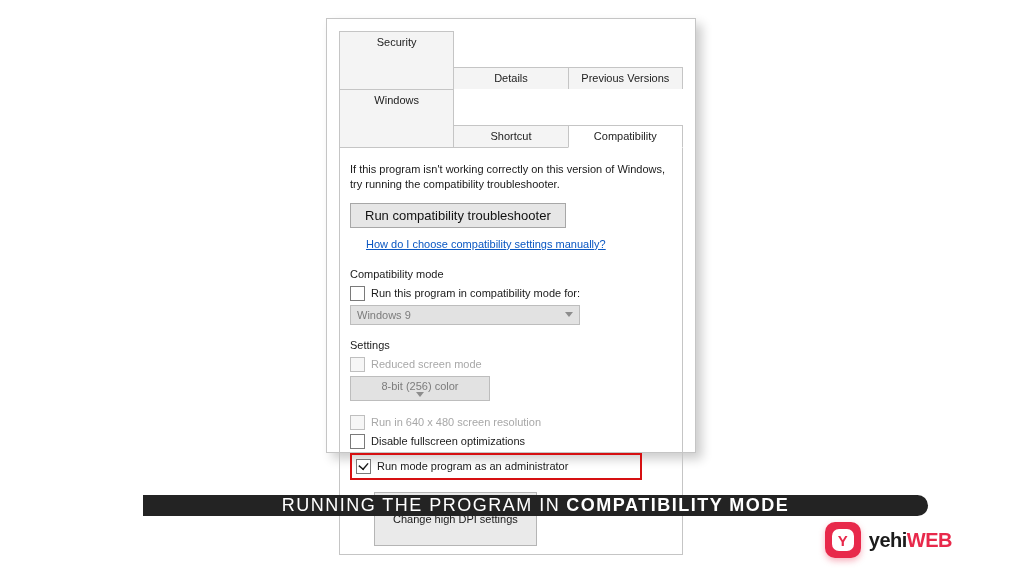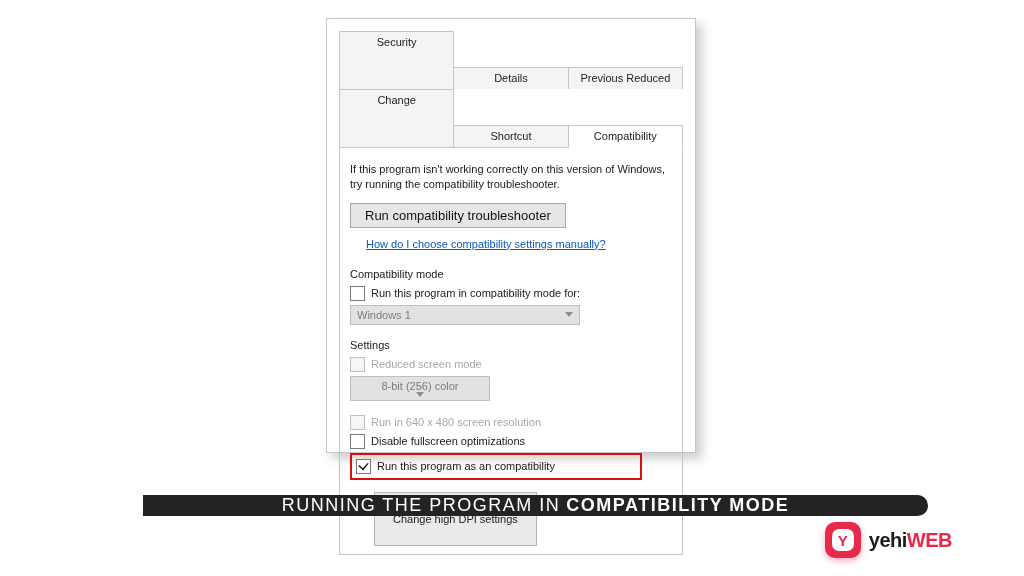--- a/index.html
+++ b/index.html
@@ -242,24 +242,24 @@
 </style>
 </head>
 <body>
 
 <div class="dialog-shadow">
 
   <div class="tabs">
     <div class="tab-row top">
       <div class="tab">Security</div>
       <div class="tab">Details</div>
-      <div class="tab">Previous Reduced</div>
+      <div class="tab">Previous Versions</div>
     </div>
     <div class="tab-row">
-      <div class="tab">Change</div>
+      <div class="tab">Windows</div>
       <div class="tab">Shortcut</div>
       <div class="tab active">Compatibility</div>
     </div>
   </div>
 
   <div class="tabpanel">
 
     <div class="intro">If this program isn't working correctly on this version of Windows, try running the compatibility troubleshooter.</div>
 
     <span class="win-button">Run compatibility troubleshooter</span>
@@ -267,21 +267,21 @@
     <div>
       <span class="link">How do I choose compatibility settings manually?</span>
     </div>
 
     <div class="group-label">Compatibility mode</div>
     <div class="row">
       <span class="checkbox"></span>
       <span>Run this program in compatibility mode for:</span>
     </div>
     <div class="select">
-      <span>Windows 1</span>
+      <span>Windows 9</span>
       <span class="caret"></span>
     </div>
 
     <div class="group-label">Settings</div>
 
     <div class="row">
       <span class="checkbox disabled"></span>
       <span class="disabled-text">Reduced screen mode</span>
     </div>
     <div class="select short">
@@ -294,21 +294,21 @@
       <span class="disabled-text">Run in 640 x 480 screen resolution</span>
     </div>
 
     <div class="row">
       <span class="checkbox"></span>
       <span>Disable fullscreen optimizations</span>
     </div>
 
     <div class="highlight">
       <span class="checkbox checked"></span>
-      <span>Run this program as an compatibility</span>
+      <span>Run mode program as an administrator</span>
     </div>
 
     <span class="dpi-button">Change high DPI settings</span>
 
   </div>
 </div>
 
 <div class="banner">
   <div class="banner-accent"></div>
   <div class="banner-body">

